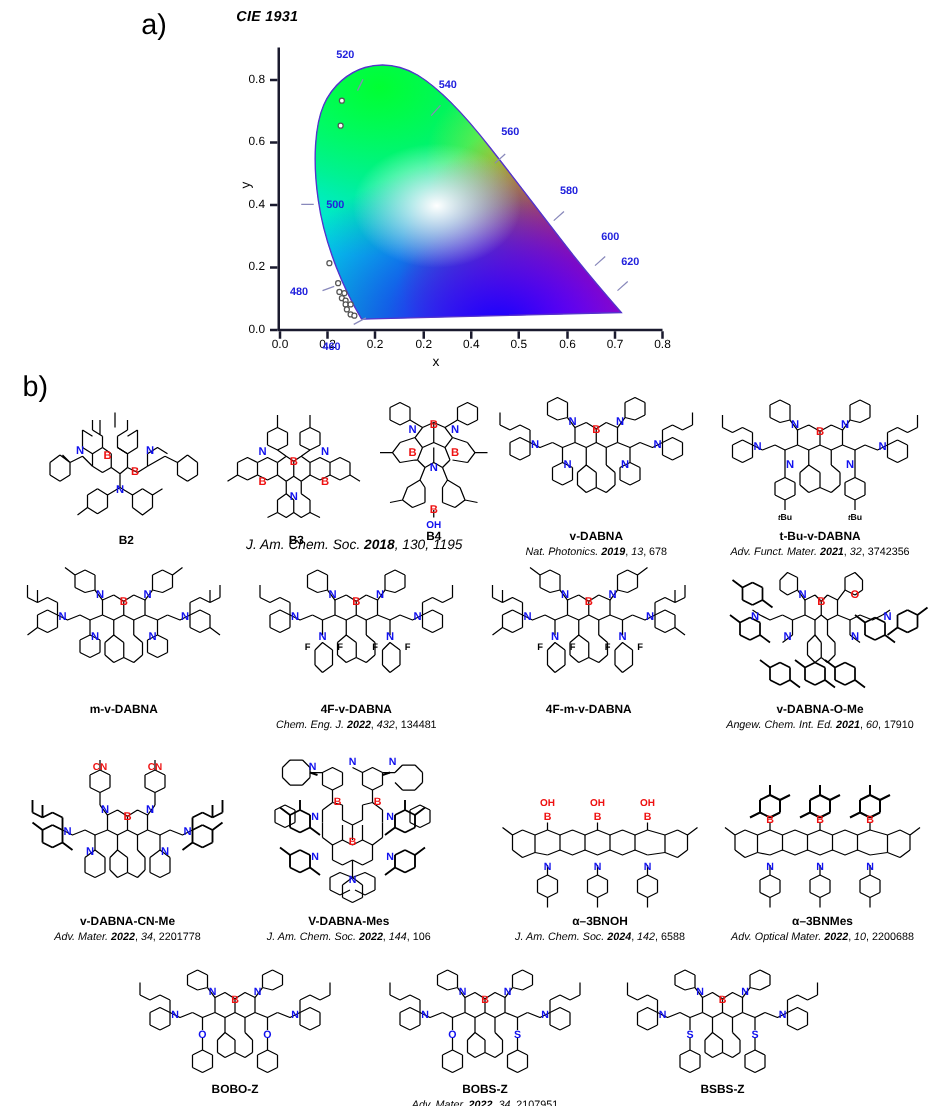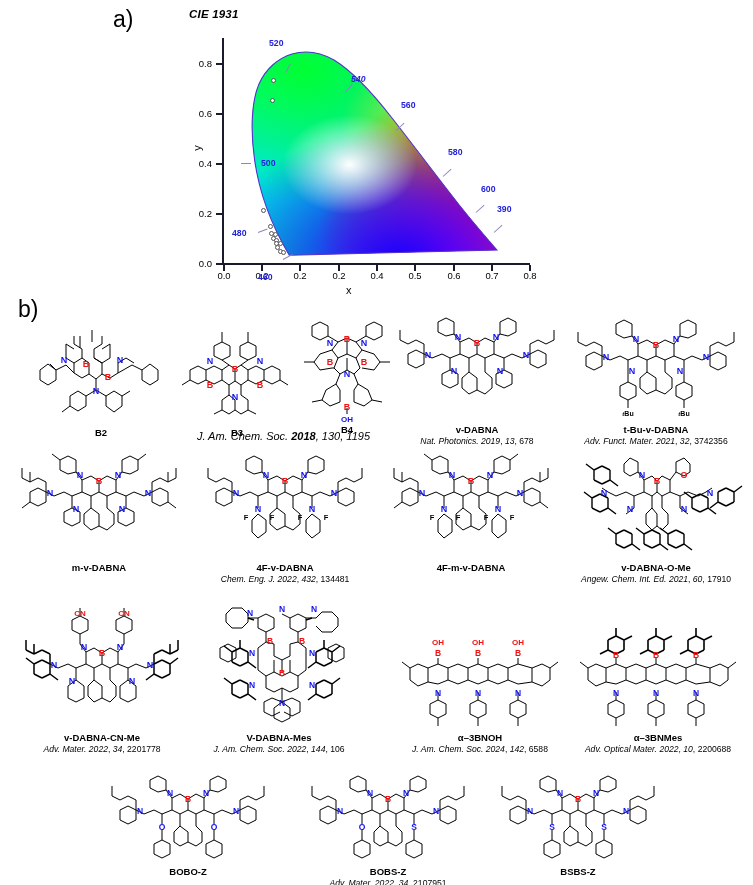--- a/index.html
+++ b/index.html
@@ -25,21 +25,21 @@
   #gamut{position:absolute;left:28px;top:6px;width:306px;height:226px;}
   .wl-label{position:absolute;font-size:8.7px;color:#2222dd;font-weight:bold;white-space:nowrap;}
   .wl-tick{position:absolute;background:#8888bb;height:1px;transform-origin:left center;}
   .pt{position:absolute;width:5px;height:5px;border-radius:50%;background:#fff;border:1px solid #555;box-sizing:border-box;}
 
   
   .mol{position:absolute;text-align:center;}
   .mol svg{display:block;margin:0 auto;}
   .mname{font-size:9.5px;font-weight:bold;margin-top:4px;white-space:nowrap;}
   .mcite{font-size:8.6px;font-style:italic;white-space:nowrap;margin-top:1px;}
-  .mcite b{font-weight:normal;font-style:italic;}
+  .mcite b{font-weight:bold;font-style:italic;}
   .mcite i{}
   .mcite .plain{font-style:normal;}
   .grpcite{position:absolute;font-size:11px;font-style:italic;white-space:nowrap;text-align:right;}
 </style>
 </head>
 <body>
 
 <div class="panel-letter" id="panel-a-letter">a)</div>
 <div id="cie-title">CIE 1931</div>
 
@@ -150,33 +150,33 @@
     <div class="xtlabel" style="left:281px">0.7</div>
     <div class="xtlabel" style="left:319px">0.8</div>
 
     <div id="ylabel">y</div>
     <div id="xlabel">x</div>
 
     <div class="wl-tick" style="left:90px;top:40px;width:10px;transform:rotate(-64deg);"></div>
     <div class="wl-label" style="left:73px;top:6px;">520</div>
 
     <div class="wl-tick" style="left:149px;top:60px;width:11px;transform:rotate(-48deg);"></div>
-    <div class="wl-label" style="left:155px;top:42px;font-style:italic;">540</div>
+    <div class="wl-label" style="left:155px;top:30px;">540</div>
 
     <div class="wl-tick" style="left:200px;top:98px;width:11px;transform:rotate(-42deg);"></div>
     <div class="wl-label" style="left:205px;top:68px;">560</div>
 
     <div class="wl-tick" style="left:247px;top:144px;width:11px;transform:rotate(-42deg);"></div>
     <div class="wl-label" style="left:252px;top:115px;">580</div>
 
     <div class="wl-tick" style="left:280px;top:180px;width:11px;transform:rotate(-42deg);"></div>
     <div class="wl-label" style="left:285px;top:152px;">600</div>
 
     <div class="wl-tick" style="left:298px;top:200px;width:11px;transform:rotate(-42deg);"></div>
-    <div class="wl-label" style="left:301px;top:172px;">390</div>
+    <div class="wl-label" style="left:301px;top:172px;">620</div>
 
     <div class="wl-tick" style="left:45px;top:131px;width:10px;transform:rotate(0deg);"></div>
     <div class="wl-label" style="left:18px;top:126px;padding-left:47px;">500</div>
 
     <div class="wl-tick" style="left:62px;top:200px;width:10px;transform:rotate(-20deg);"></div>
     <div class="wl-label" style="left:36px;top:196px;">480</div>
 
     <div class="wl-tick" style="left:87px;top:227px;width:11px;transform:rotate(-28deg);"></div>
     <div class="wl-label" style="left:62px;top:240px;">460</div>
 

